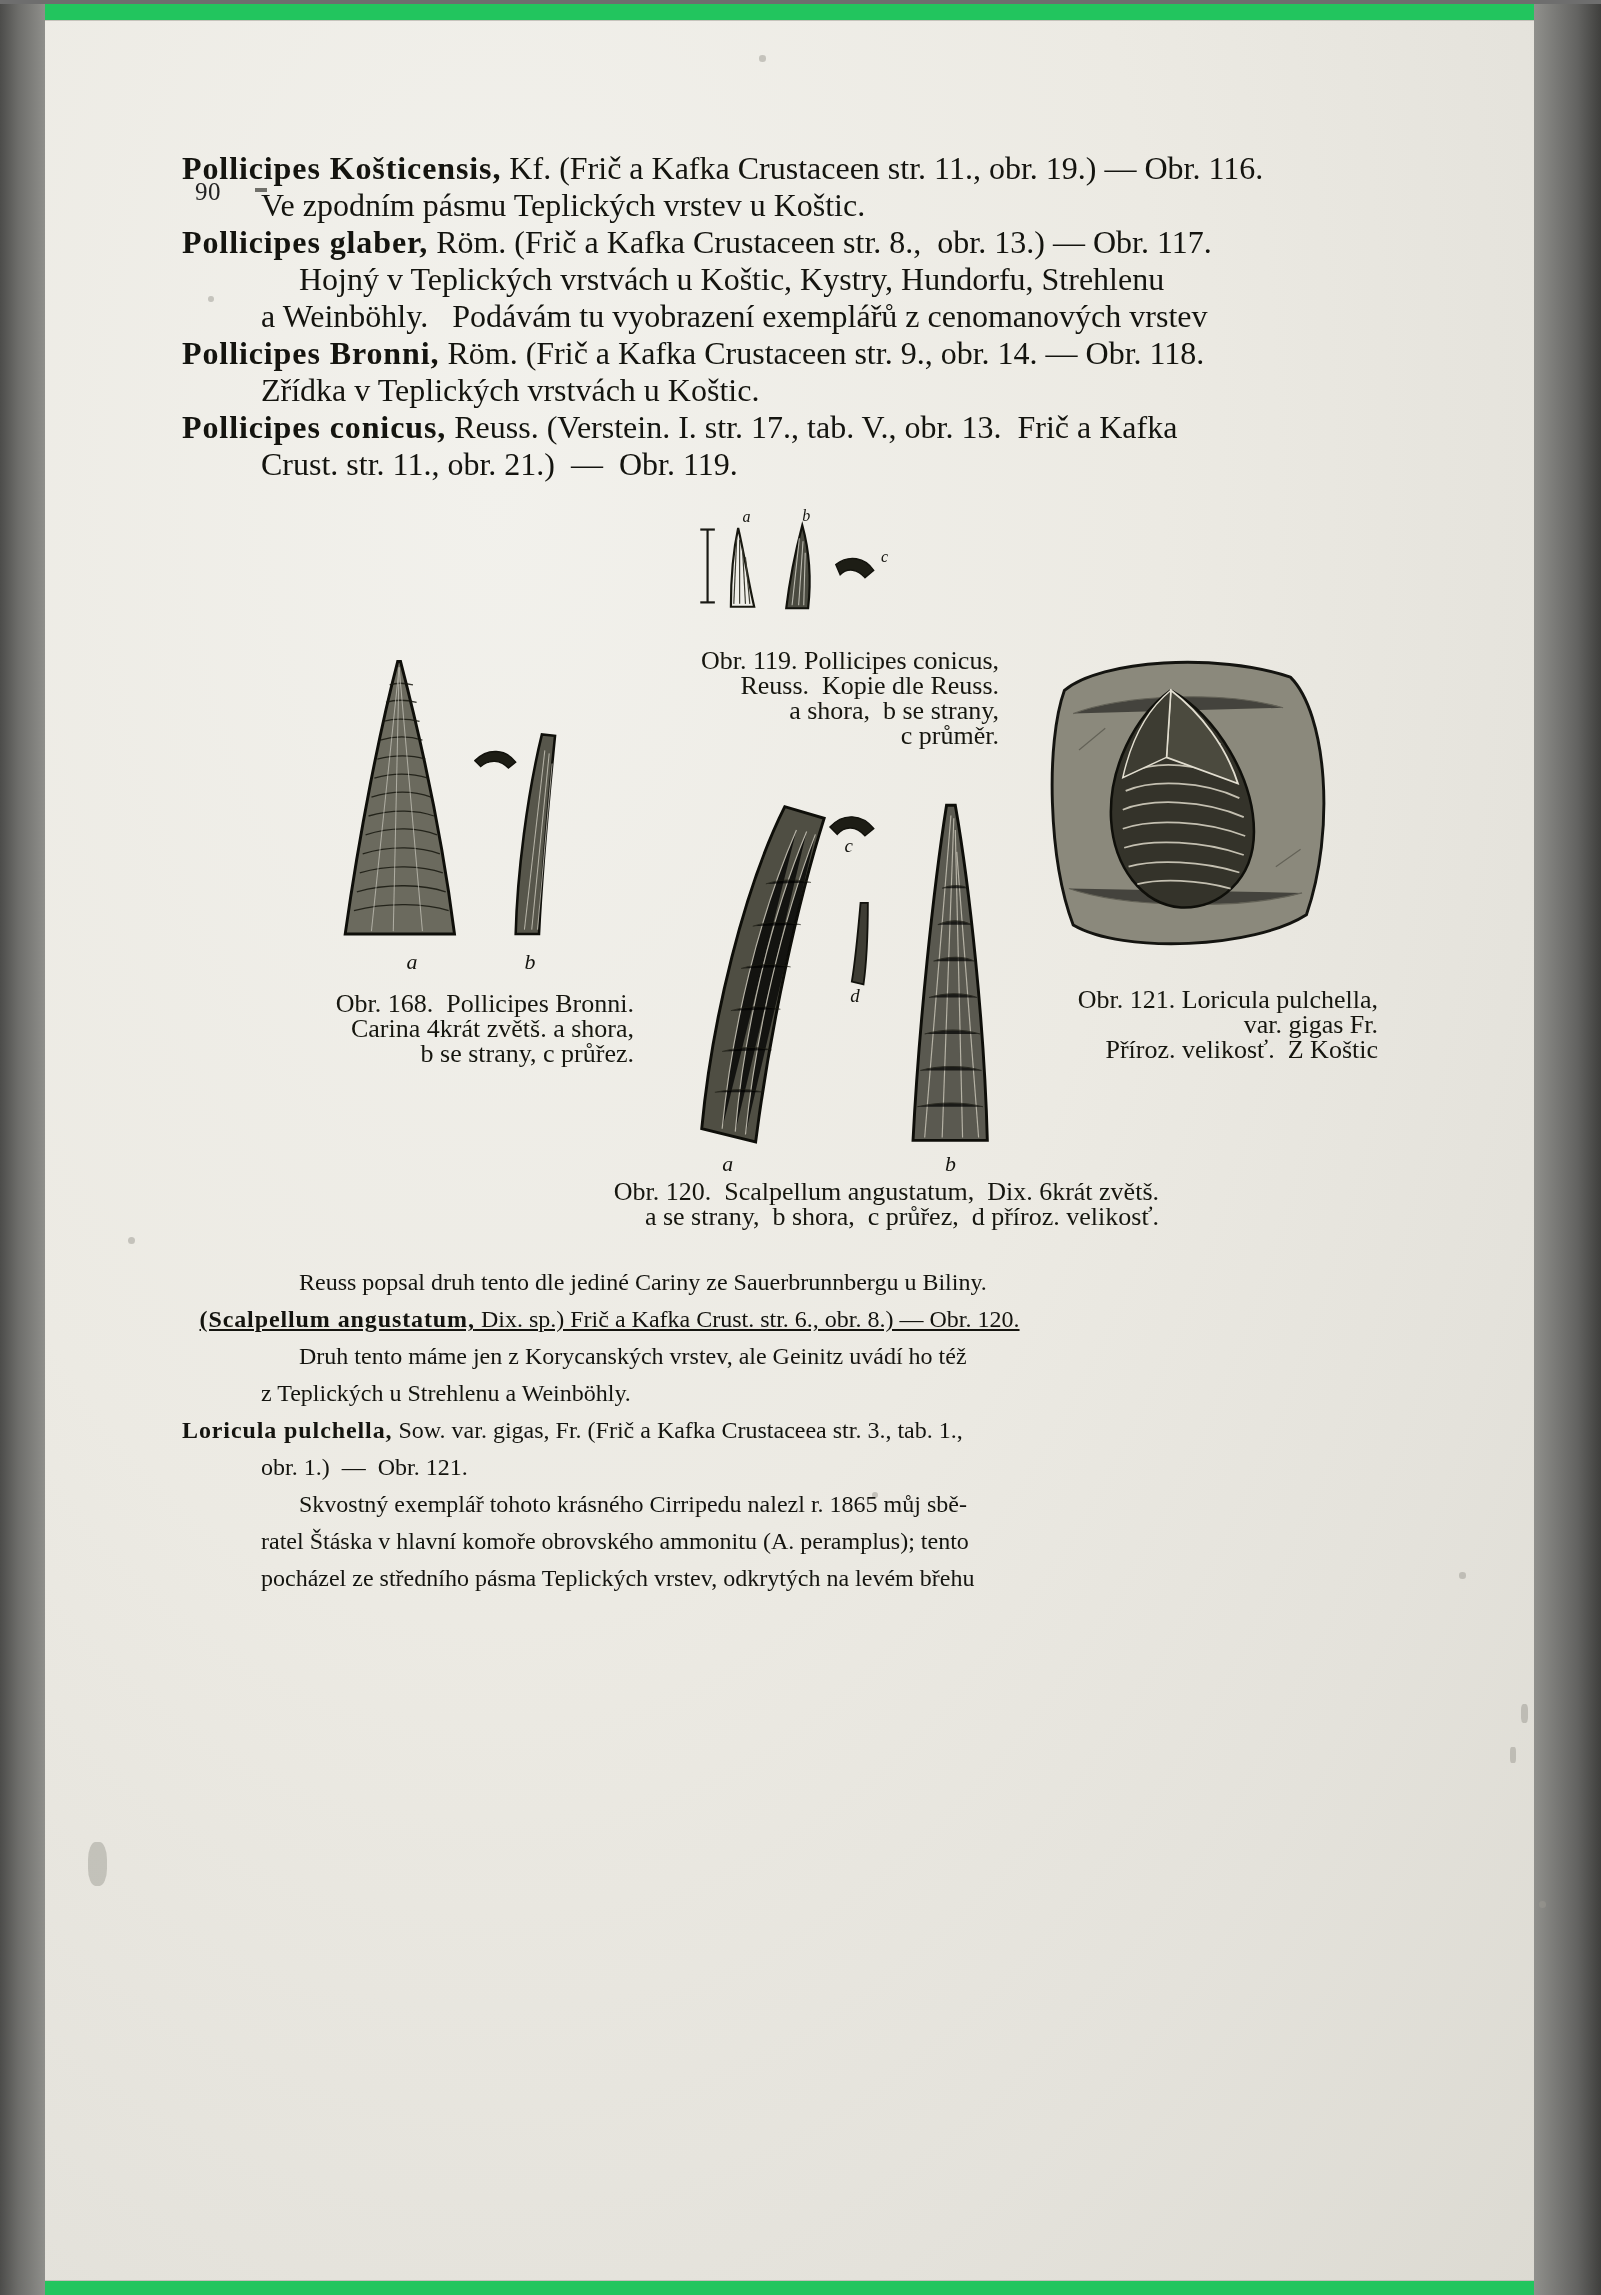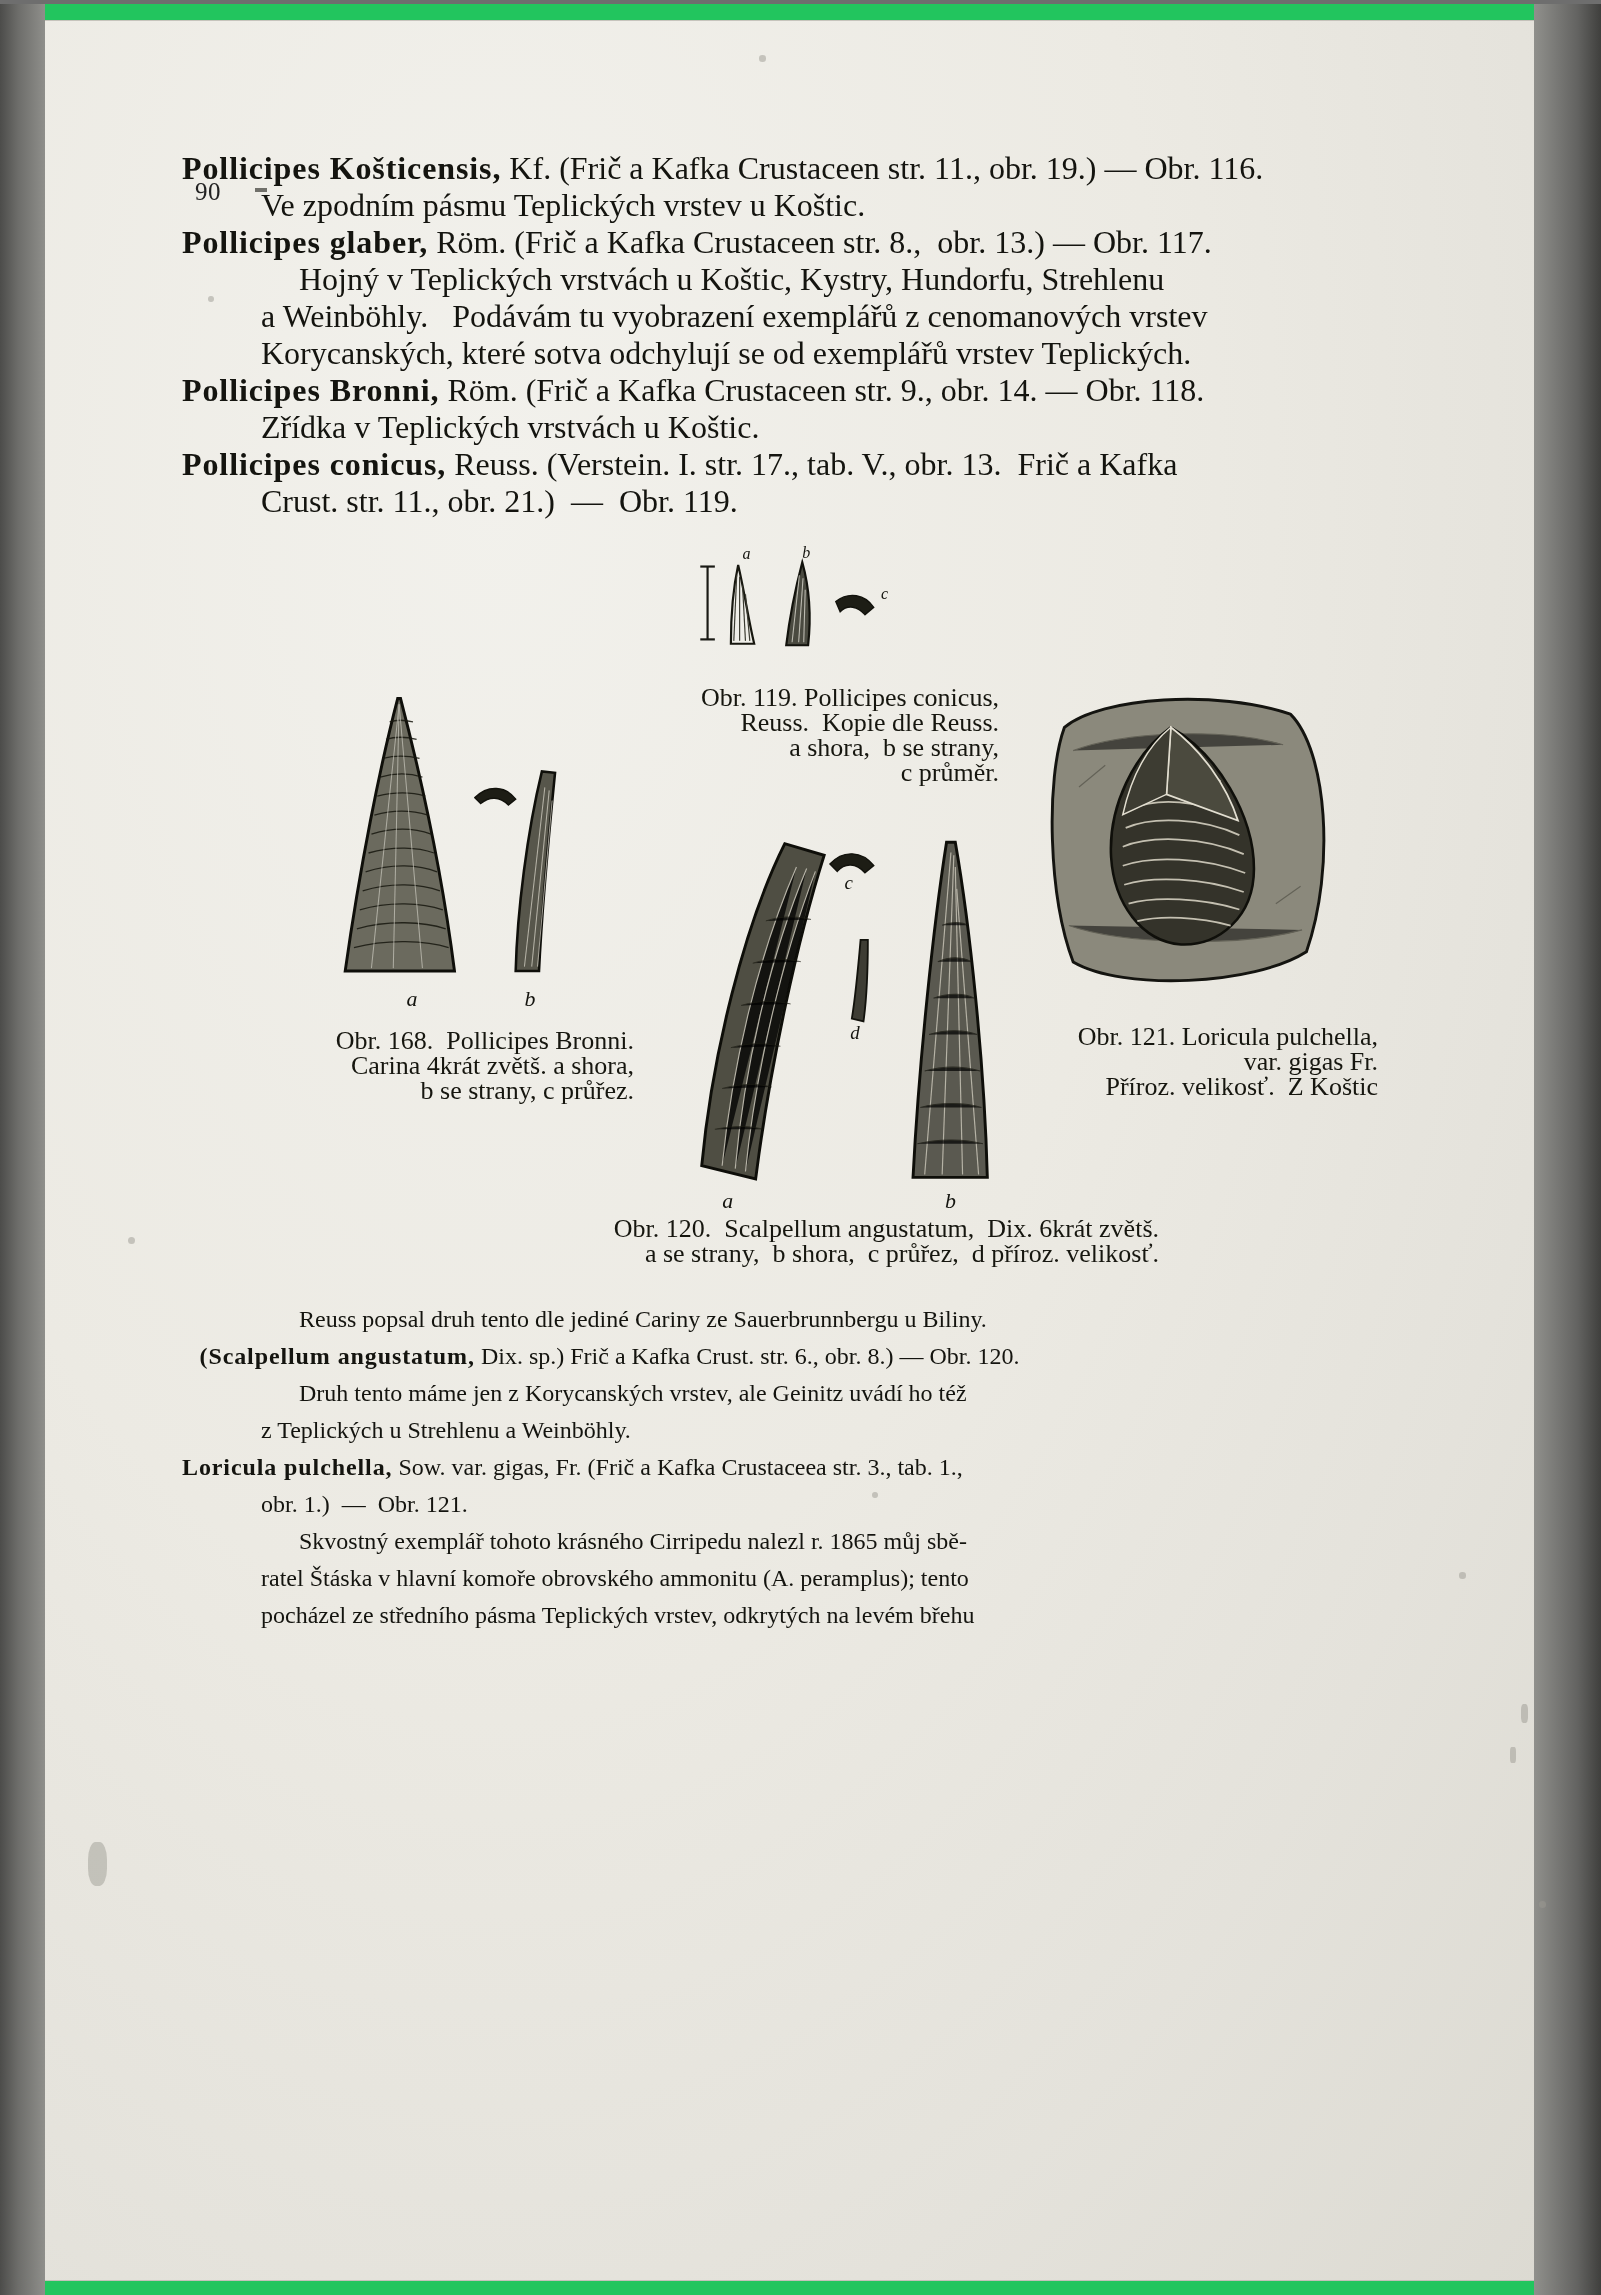--- a/index.html
+++ b/index.html
@@ -132,21 +132,20 @@
   <div style="position:absolute; left:255px; top:184px; width:11.7px; height:4.4px; background:#3a3a34; opacity:.7;"></div>
 
   <div class="content">
 
     <div class="block">
       <span class="ln"><b class="sp">Pollicipes Košticensis,</b> Kf. (Frič a Kafka Crustaceen str. 11., obr. 19.) — Obr. 116.</span>
       <span class="ln indent-a">Ve zpodním pásmu Teplických vrstev u Koštic.</span>
       <span class="ln"><b class="sp">Pollicipes glaber,</b> Röm. (Frič a Kafka Crustaceen str. 8.,  obr. 13.) — Obr. 117.</span>
       <span class="ln indent-b">Hojný v Teplických vrstvách u Koštic, Kystry, Hundorfu, Strehlenu</span>
       <span class="ln indent-a">a Weinböhly.   Podávám tu vyobrazení exemplářů z cenomanových vrstev</span>
-      <span class="ln indent-a">Korycanských, které sotva odchylují se od exemplářů vrstev Teplických.</span>
       <span class="ln"><b class="sp">Pollicipes Bronni,</b> Röm. (Frič a Kafka Crustaceen str. 9., obr. 14. — Obr. 118.</span>
       <span class="ln indent-a">Zřídka v Teplických vrstvách u Koštic.</span>
       <span class="ln"><b class="sp">Pollicipes conicus,</b> Reuss. (Verstein. I. str. 17., tab. V., obr. 13.  Frič a Kafka</span>
       <span class="ln indent-a">Crust. str. 11., obr. 21.)  —  Obr. 119.</span>
     </div>
 
     <div class="figures">
 
       <div class="fig" style="left:511px; top:7.3px;">
         <svg width="306" height="146" viewBox="0 0 420 200">
@@ -314,21 +313,21 @@
       <div class="cap" style="left:824px; top:485px; width:372px;">
         <span class="ln">Obr. 121. Loricula pulchella,</span>
         <span class="ln">var. gigas Fr.</span>
         <span class="ln">Příroz. velikosť.  Z Koštic</span>
       </div>
 
     </div>
 
     <div class="bottom-block">
       <span class="ln indent-b">Reuss popsal druh tento dle jediné Cariny ze Sauerbrunnbergu u Biliny.</span>
-      <span class="ln" style="padding-left:17.5px;"><b class="sp">(Scalpellum angustatum,</b> Dix. sp.) Frič a Kafka Crust. str. 6., obr. 8.) — Obr. 120.</span>
+      <span class="ln" style="padding-left:17.5px;text-decoration:underline;"><b class="sp">(Scalpellum angustatum,</b> Dix. sp.) Frič a Kafka Crust. str. 6., obr. 8.) — Obr. 120.</span>
       <span class="ln indent-b">Druh tento máme jen z Korycanských vrstev, ale Geinitz uvádí ho též</span>
       <span class="ln indent-a">z Teplických u Strehlenu a Weinböhly.</span>
       <span class="ln"><b class="sp">Loricula pulchella,</b> Sow. var. gigas, Fr. (Frič a Kafka Crustaceea str. 3., tab. 1.,</span>
       <span class="ln indent-a">obr. 1.)  —  Obr. 121.</span>
       <span class="ln indent-b">Skvostný exemplář tohoto krásného Cirripedu nalezl r. 1865 můj sbě-</span>
       <span class="ln indent-a">ratel Štáska v hlavní komoře obrovského ammonitu (A. peramplus); tento</span>
       <span class="ln indent-a">pocházel ze středního pásma Teplických vrstev, odkrytých na levém břehu</span>
     </div>
 
   </div>

